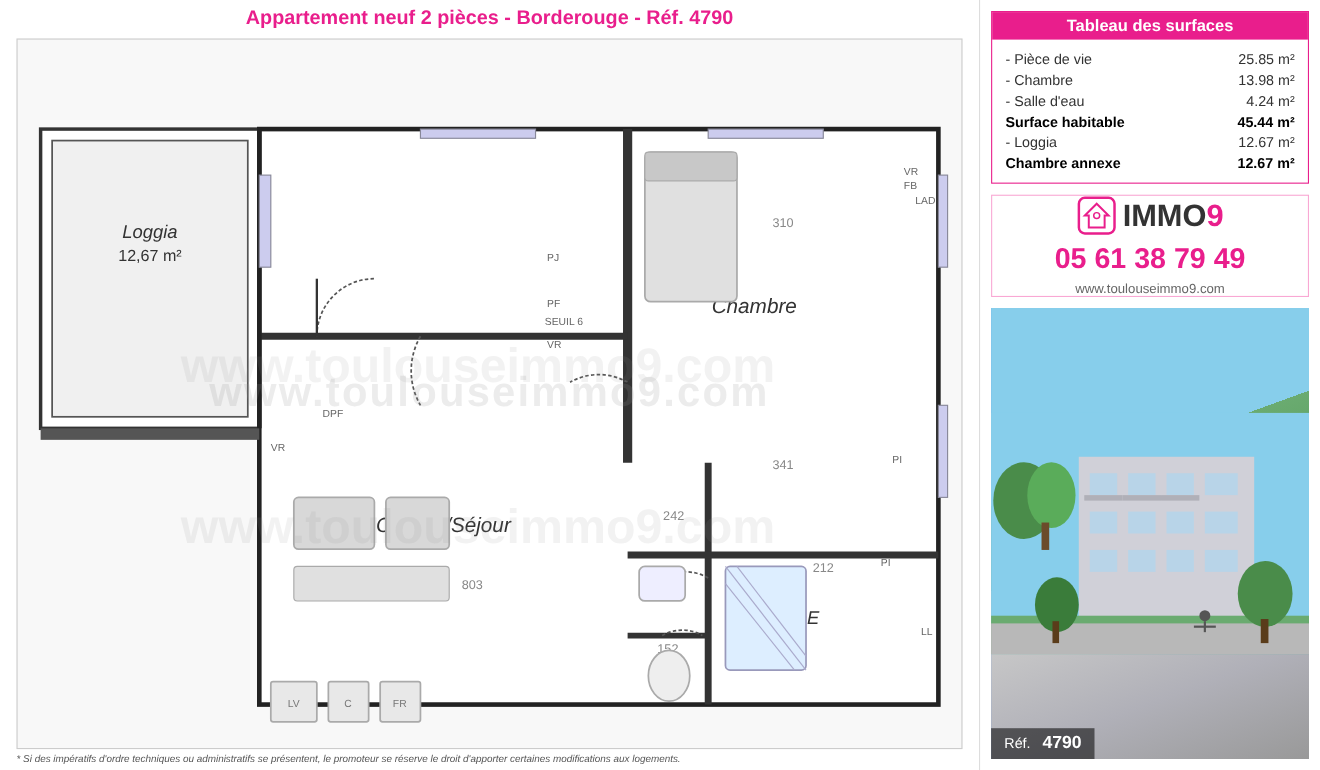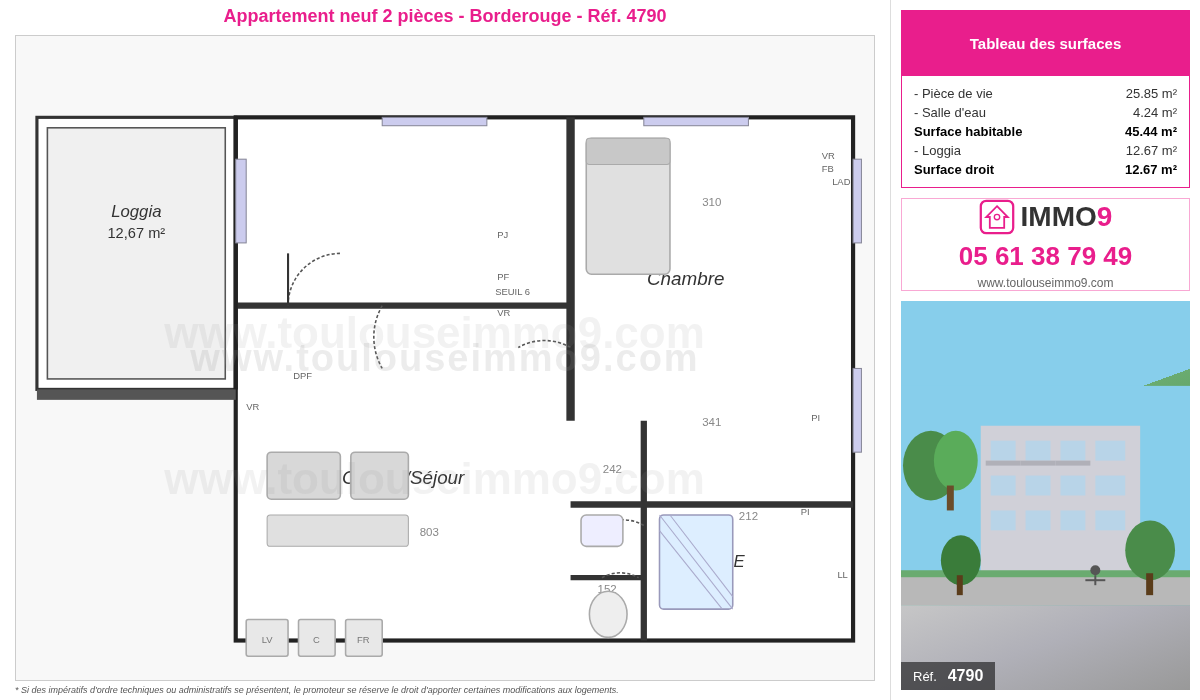--- a/index.html
+++ b/index.html
@@ -85,21 +85,21 @@
       border: 1px solid #e91e8c;
       margin: 10px;
     }
 
     .surfaces-header {
       background: #e91e8c;
       color: #fff;
       text-align: center;
       font-size: 15px;
       font-weight: bold;
-      padding: 24px;
+      padding: 4px;
     }
 
     .surfaces-body {
       padding: 8px 12px;
       font-size: 13px;
     }
 
     .surface-row {
       display: flex;
       justify-content: space-between;
@@ -319,33 +319,37 @@
   <div class="right-panel">
 
     <div class="surfaces-table">
       <div class="surfaces-header">Tableau des surfaces</div>
       <div class="surfaces-body">
         <div class="surface-row">
           <span>- Pièce de vie</span>
           <span>25.85 m²</span>
         </div>
         <div class="surface-row">
+          <span>- Chambre</span>
+          <span>13.98 m²</span>
+        </div>
+        <div class="surface-row">
           <span>- Salle d'eau</span>
           <span>4.24 m²</span>
         </div>
         <div class="surface-row bold">
           <span>Surface habitable</span>
           <span>45.44 m²</span>
         </div>
         <div class="surface-row">
           <span>- Loggia</span>
           <span>12.67 m²</span>
         </div>
         <div class="surface-row bold">
-          <span>Surface droit</span>
+          <span>Chambre annexe</span>
           <span>12.67 m²</span>
         </div>
       </div>
     </div>
 
     <div class="immo9-section">
       <div class="immo9-logo">
         <svg class="immo9-icon" viewBox="0 0 40 40" xmlns="http://www.w3.org/2000/svg">
           <rect x="2" y="2" width="36" height="36" rx="6" fill="none" stroke="#e91e8c" stroke-width="2.5"></rect>
           <polygon points="20,8 32,20 28,20 28,32 12,32 12,20 8,20" fill="none" stroke="#e91e8c" stroke-width="2"></polygon>

